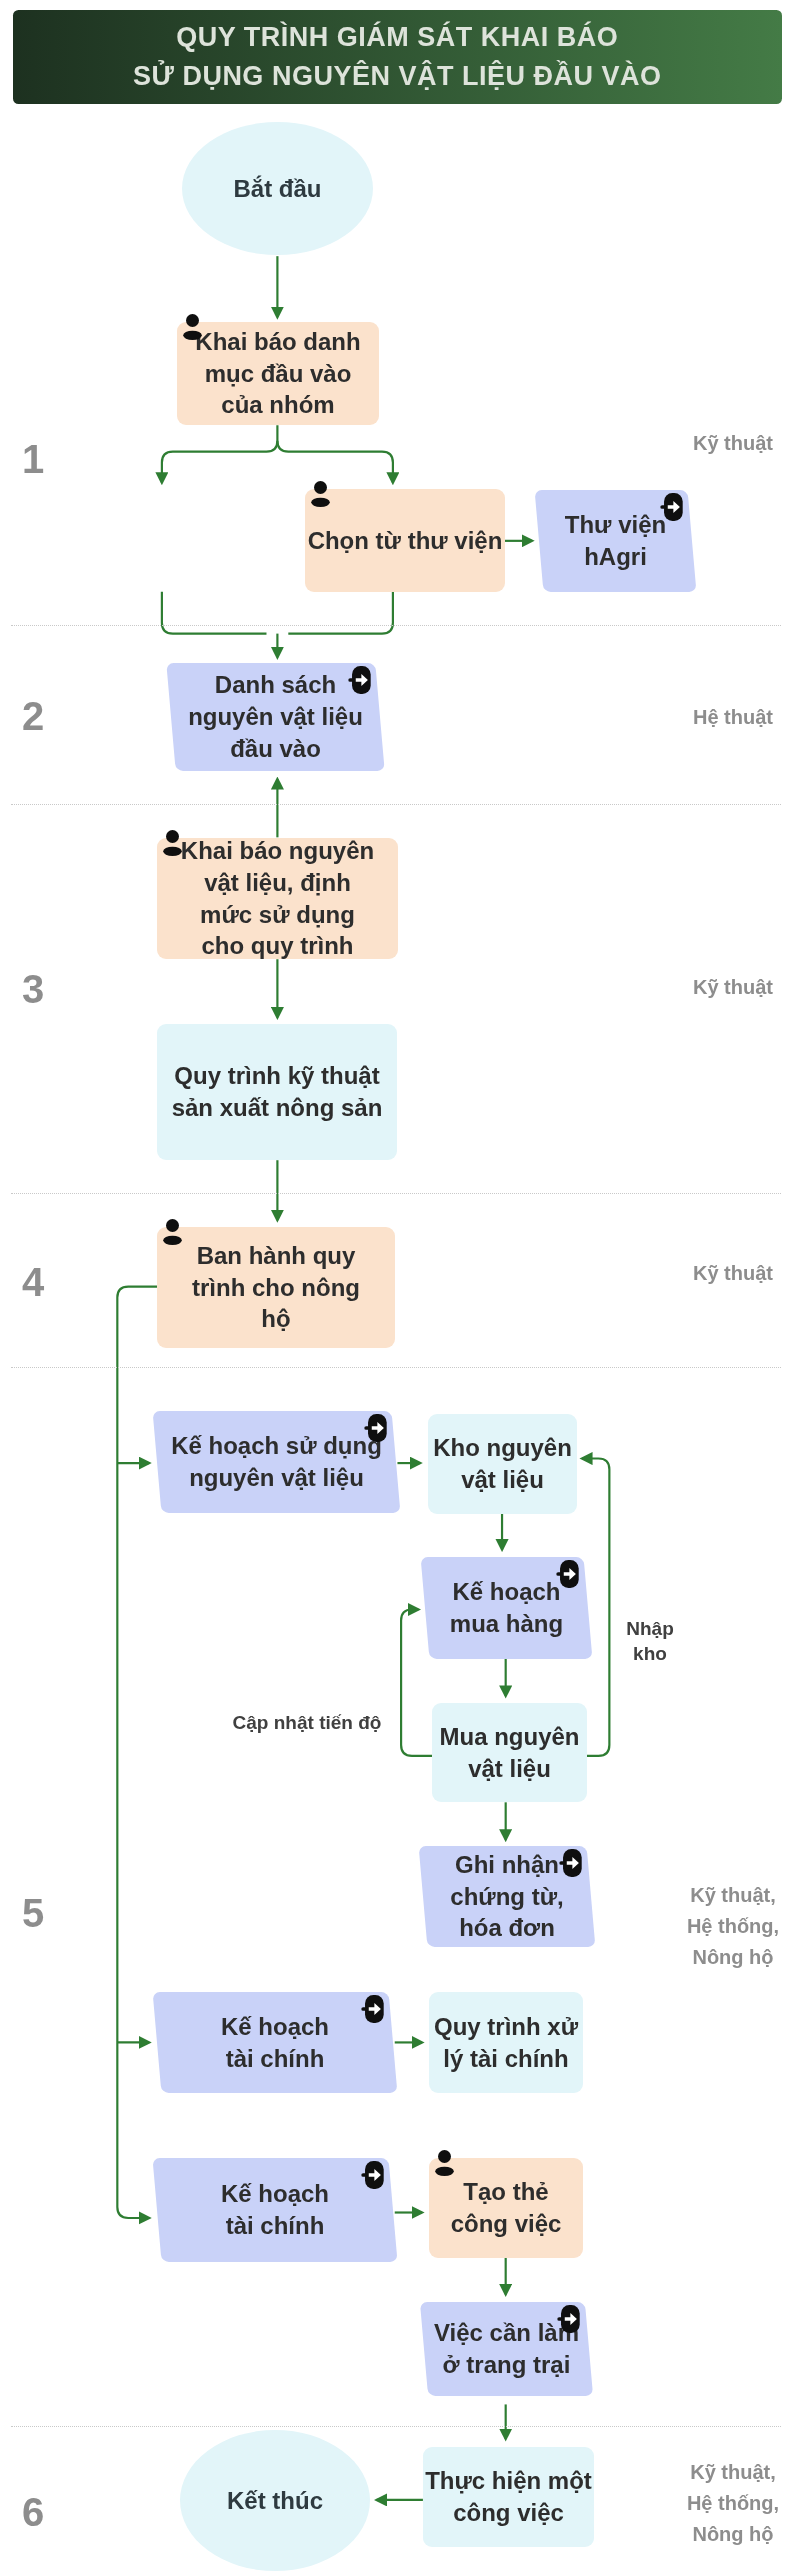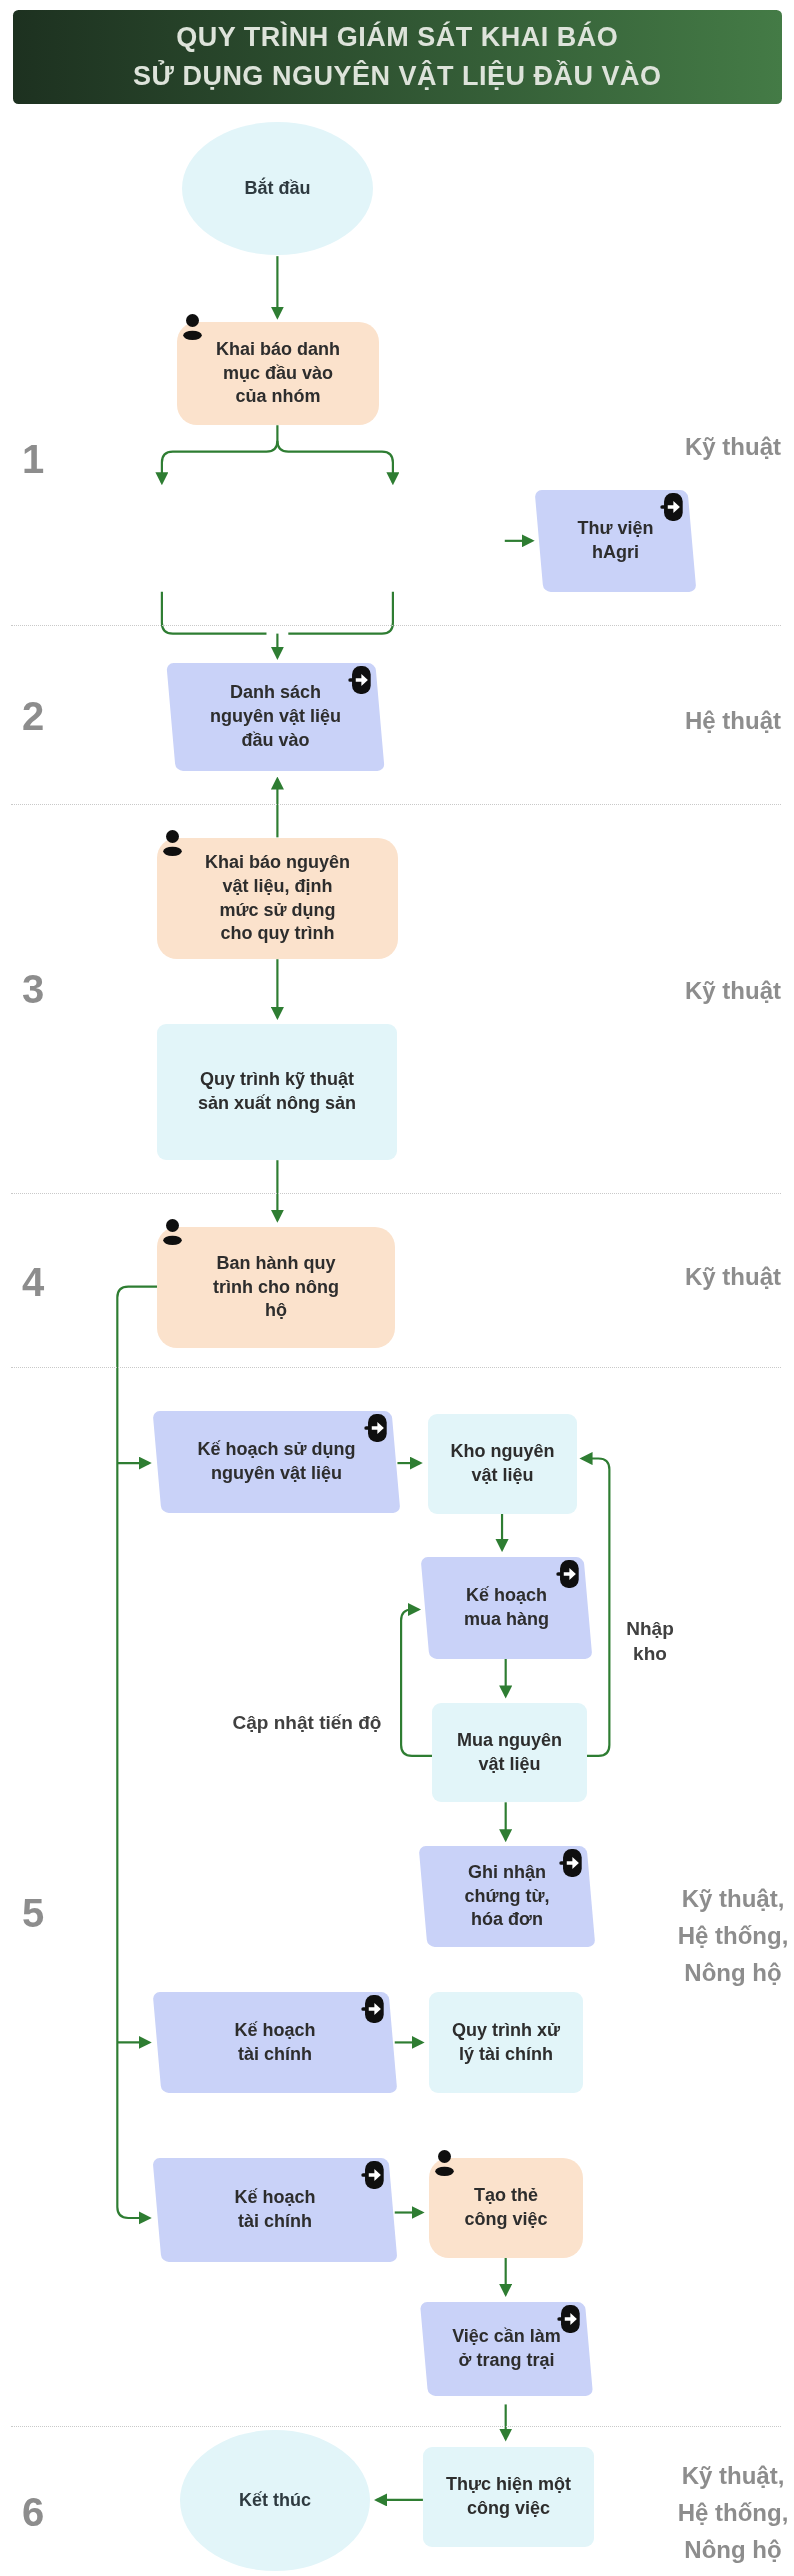--- a/index.html
+++ b/index.html
@@ -13,43 +13,43 @@
     border-radius:5.5px;color:var(--title-text,#dde3da);
     display:flex;align-items:center;justify-content:center;text-align:center;
     font-size:27px;font-weight:700;letter-spacing:0.5px;line-height:1.45;white-space:pre-line;
   }
   .edges{position:absolute;left:0;top:0;z-index:0;}
   .edge{fill:none;stroke:var(--arrow,#2e7d32);stroke-width:2.4px;}
   .ah{fill:var(--arrow,#2e7d32);}
   .divider{position:absolute;left:11px;width:770px;height:0;border-top:1.8px dotted #c9c9c9;z-index:0;}
   .node{
     position:absolute;z-index:1;display:flex;align-items:center;justify-content:center;
-    text-align:center;font-size:18px;font-weight:600;line-height:1.32;
+    text-align:center;font-size:24px;font-weight:600;line-height:1.32;
     color:var(--text,#2d2d2d);white-space:pre-line;border-radius:9px;
   }
-  .manual{background:var(--manual,#fbe2cc);border-radius:20px;}
+  .manual{background:var(--manual,#fbe2cc);}
   .io{background:var(--io,#e2f5f9);}
   .term{background:var(--io,#e2f5f9);border-radius:50%;color:#2e3a40;}
   .para{background:transparent;}
   .para::before{
     content:"";position:absolute;inset:0;z-index:-1;
     background:var(--system-data,#c9d2f8);transform:skewX(5deg);border-radius:7.3px;
   }
   .person{position:absolute;left:6.4px;top:-8.2px;width:19px;height:26px;}
   .person svg{display:block;}
   .person circle,.person ellipse{fill:var(--icon,#0f0f0f);}
   .login{position:absolute;right:9px;top:2.7px;width:23px;height:28px;}
   .login svg{display:block;}
   .secnum{
     position:absolute;left:22px;width:45px;z-index:1;
     font-size:40px;font-weight:700;color:var(--label,#8d8d8d);line-height:1;
   }
   .role{
     position:absolute;left:672px;width:122px;z-index:1;text-align:center;
-    font-size:24px;font-weight:700;color:var(--label,#8d8d8d);
+    font-size:20px;font-weight:700;color:var(--label,#8d8d8d);
     white-space:pre-line;line-height:1.55;
   }
   .elabel{
     position:absolute;z-index:1;font-size:19px;font-weight:600;
     color:var(--edge-label,#404040);white-space:pre-line;text-align:center;line-height:1.3;margin-top:40px;
   }
 </style>
 </head>
 <body>
 
@@ -126,20 +126,27 @@
     <span class="person"><svg width="19" height="26" viewBox="0 0 20 28">
           <circle cx="10" cy="7" r="7"></circle>
           <ellipse cx="10" cy="23" rx="10" ry="5"></ellipse>
         </svg></span>
     <span>Khai báo danh
 mục đầu vào
 của nhóm</span>
   </div>
 
 
+  <div class="node manual" style="left:305px;top:489px;width:200px;height:103px">
+    <span class="person"><svg width="19" height="26" viewBox="0 0 20 28">
+          <circle cx="10" cy="7" r="7"></circle>
+          <ellipse cx="10" cy="23" rx="10" ry="5"></ellipse>
+        </svg></span>
+    <span>Chọn từ thư viện</span>
+  </div>
 
   <div class="node para" style="left:539px;top:490px;width:153px;height:102px">
     <span class="login"><svg width="23" height="28" viewBox="0 0 24 30">
           <rect x="4" y="0" width="20" height="30" rx="9" fill="#0f0f0f"></rect>
           <rect x="0" y="13" width="6" height="4" rx="2" fill="#0f0f0f"></rect>
           <path d="M8 13 h6 v-4.5 l7 6.5 -7 6.5 V17 H8 z" fill="#ffffff"></path>
         </svg></span>
     <span>Thư viện
 hAgri</span>
   </div>

